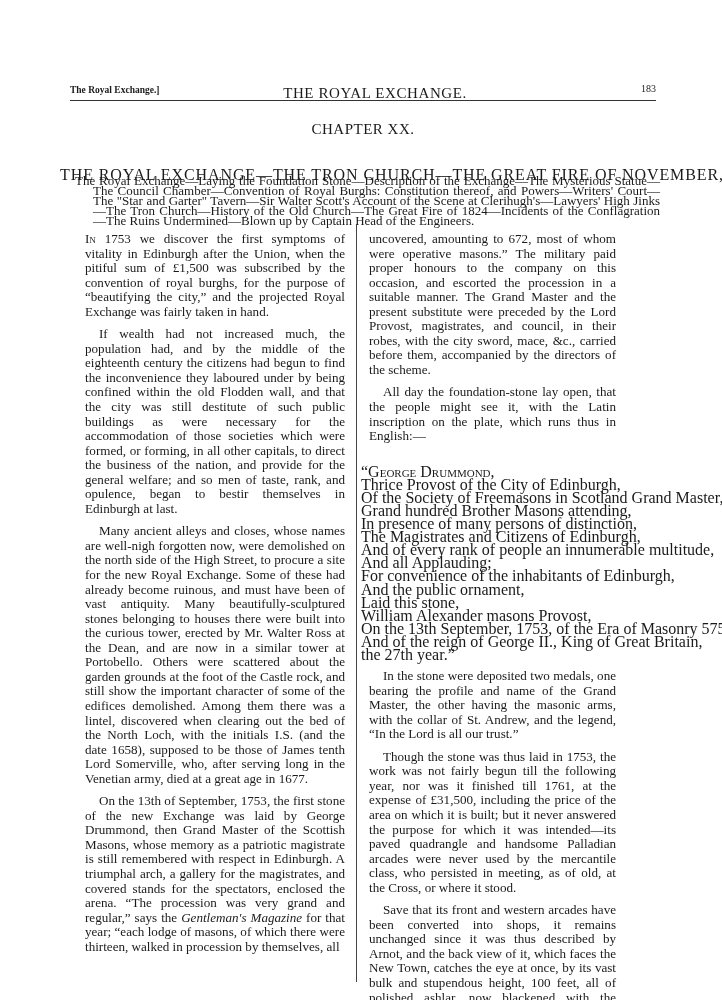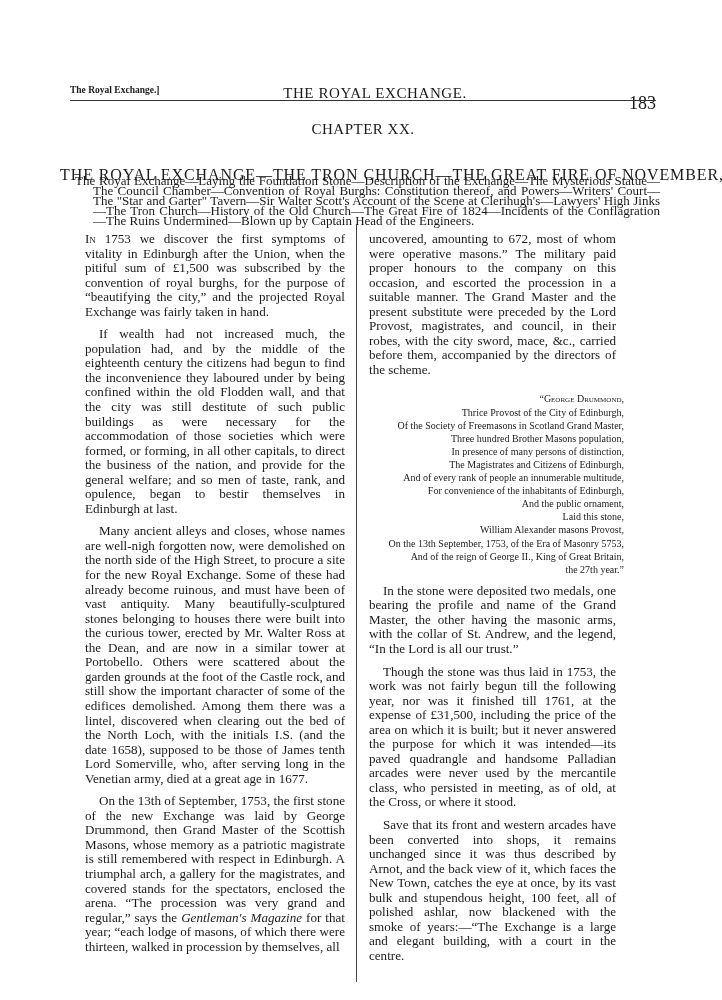--- a/index.html
+++ b/index.html
@@ -4,21 +4,21 @@
 <style>
   html, body { margin: 0; padding: 0; background: #ffffff; }
   body { width: 722px; height: 1000px; position: relative; overflow: hidden;
          font-family: "Liberation Serif", "DejaVu Serif", serif; color: #1a1a1a; }
   .page { position: absolute; left: 0; top: 0; width: 722px; height: 1000px; }
 
   .running-head { position: absolute; left: 70px; top: 79px; width: 586px; height: 20px; }
   .rh-left { position: absolute; left: 0; top: 6px; font-size: 9.5px; font-weight: bold; }
   .rh-center { position: absolute; left: 12px; width: 100%; top: 0; text-align: center;
                font-size: 15px; letter-spacing: 0.6px; margin-top: 6px; }
-  .rh-right { position: absolute; right: 0; top: 14px; font-size: 18px; }
+  .rh-right { position: absolute; right: 0; top: 4px; font-size: 10px; }
   .rh-rule { position: absolute; left: 70px; top: 100px; width: 586px; height: 0;
              border-top: 1.6px solid #333; }
 
   .chapter { position: absolute; left: 70px; top: 121px; width: 586px; text-align: center;
              font-size: 15px; letter-spacing: 0.5px; }
   .chapter-title { position: absolute; left: 60px; top: 166px; width: 606px; text-align: left;
                    font-size: 16px; letter-spacing: 0.9px; white-space: nowrap; }
   .synopsis { position: absolute; left: 75px; top: 176px; width: 585px;
               font-size: 13px; line-height: 10px; text-align: justify; }
   .synopsis span.text { display: block; padding-left: 18px; text-indent: -18px; }
@@ -26,21 +26,21 @@
   .col { position: absolute; top: 224px; width: 276px; font-size: 13.1px; line-height: 14.55px;
          text-align: justify; hyphens: manual; }
   .col-left { left: 77px; }
   .col-right { left: 361px; width: 263px; }
   .col p { margin: 8px; text-indent: 14px; }
   .col p.first { text-indent: 0; }
   .smallcaps { font-variant: small-caps; }
   .divider { position: absolute; left: 356px; top: 224px; width: 0; height: 758px;
              border-left: 1px solid #444; }
 
-  .inscription { margin: 15px 0 4px 0; text-align: right; font-size: 10px; line-height: 13.1px;
+  .inscription { margin: 21px 0 4px 0; text-align: left; font-size: 16px; line-height: 13.1px;
                  text-indent: 0; }
   .inscription div { white-space: nowrap; }
   em { font-style: italic; }
 </style>
 </head>
 <body>
 
 <div class="page">
 
   <div class="running-head">
@@ -60,28 +60,30 @@
     <p class="first"><span class="smallcaps">In</span><span> 1753 we discover the first symptoms of vitality in Edinburgh after the Union, when the pitiful sum of £1,500 was subscribed by the convention of royal burghs, for the purpose of “beautifying the city,” and the projected Royal Exchange was fairly taken in hand.</span></p>
     <p>If wealth had not increased much, the population had, and by the middle of the eighteenth century the citizens had begun to find the inconvenience they laboured under by being confined within the old Flodden wall, and that the city was still destitute of such public buildings as were necessary for the accommodation of those societies which were formed, or forming, in all other capitals, to direct the business of the nation, and provide for the general welfare; and so men of taste, rank, and opulence, began to bestir themselves in Edinburgh at last.</p>
     <p>Many ancient alleys and closes, whose names are well-nigh forgotten now, were demolished on the north side of the High Street, to procure a site for the new Royal Exchange. Some of these had already become ruinous, and must have been of vast antiquity. Many beautifully-sculptured stones belonging to houses there were built into the curious tower, erected by Mr. Walter Ross at the Dean, and are now in a similar tower at Portobello. Others were scattered about the garden grounds at the foot of the Castle rock, and still show the important character of some of the edifices demolished. Among them there was a lintel, discovered when clearing out the bed of the North Loch, with the initials I.S. (and the date 1658), supposed to be those of James tenth Lord Somerville, who, after serving long in the Venetian army, died at a great age in 1677.</p>
     <p><span>On the 13th of September, 1753, the first stone of the new Exchange was laid by George Drummond, then Grand Master of the Scottish Masons, whose memory as a patriotic magistrate is still remembered with respect in Edinburgh. A triumphal arch, a gallery for the magistrates, and covered stands for the spectators, enclosed the arena. “The procession was very grand and regular,” says the </span><em>Gentleman's Magazine</em><span> for that year; “each lodge of masons, of which there were thirteen, walked in procession by themselves, all</span></p>
   </div>
 
   <div class="divider"></div>
 
   <div class="col col-right">
     <p class="first">uncovered, amounting to 672, most of whom were operative masons.” The military paid proper honours to the company on this occasion, and escorted the procession in a suitable manner. The Grand Master and the present substitute were preceded by the Lord Provost, magistrates, and council, in their robes, with the city sword, mace, &amp;c., carried before them, accompanied by the directors of the scheme.</p>
+    <p>All day the foundation-stone lay open, that the people might see it, with the Latin inscription on the plate, which runs thus in English:—</p>
     <div class="inscription">
       <div class="smallcaps">“George Drummond,</div>
       <div>Thrice Provost of the City of Edinburgh,</div>
       <div>Of the Society of Freemasons in Scotland Grand Master,</div>
-      <div>Three hundred Brother Masons population,</div>
+      <div>Grand hundred Brother Masons attending,</div>
       <div>In presence of many persons of distinction,</div>
       <div>The Magistrates and Citizens of Edinburgh,</div>
       <div>And of every rank of people an innumerable multitude,</div>
+      <div>And all Applauding;</div>
       <div>For convenience of the inhabitants of Edinburgh,</div>
       <div>And the public ornament,</div>
       <div>Laid this stone,</div>
       <div>William Alexander masons Provost,</div>
       <div>On the 13th September, 1753, of the Era of Masonry 5753,</div>
       <div>And of the reign of George II., King of Great Britain,</div>
       <div>the 27th year.”</div>
     </div>
     <p>In the stone were deposited two medals, one bearing the profile and name of the Grand Master, the other having the masonic arms, with the collar of St. Andrew, and the legend, “In the Lord is all our trust.”</p>
     <p>Though the stone was thus laid in 1753, the work was not fairly begun till the following year, nor was it finished till 1761, at the expense of £31,500, including the price of the area on which it is built; but it never answered the purpose for which it was intended—its paved quadrangle and handsome Palladian arcades were never used by the mercantile class, who persisted in meeting, as of old, at the Cross, or where it stood.</p>

